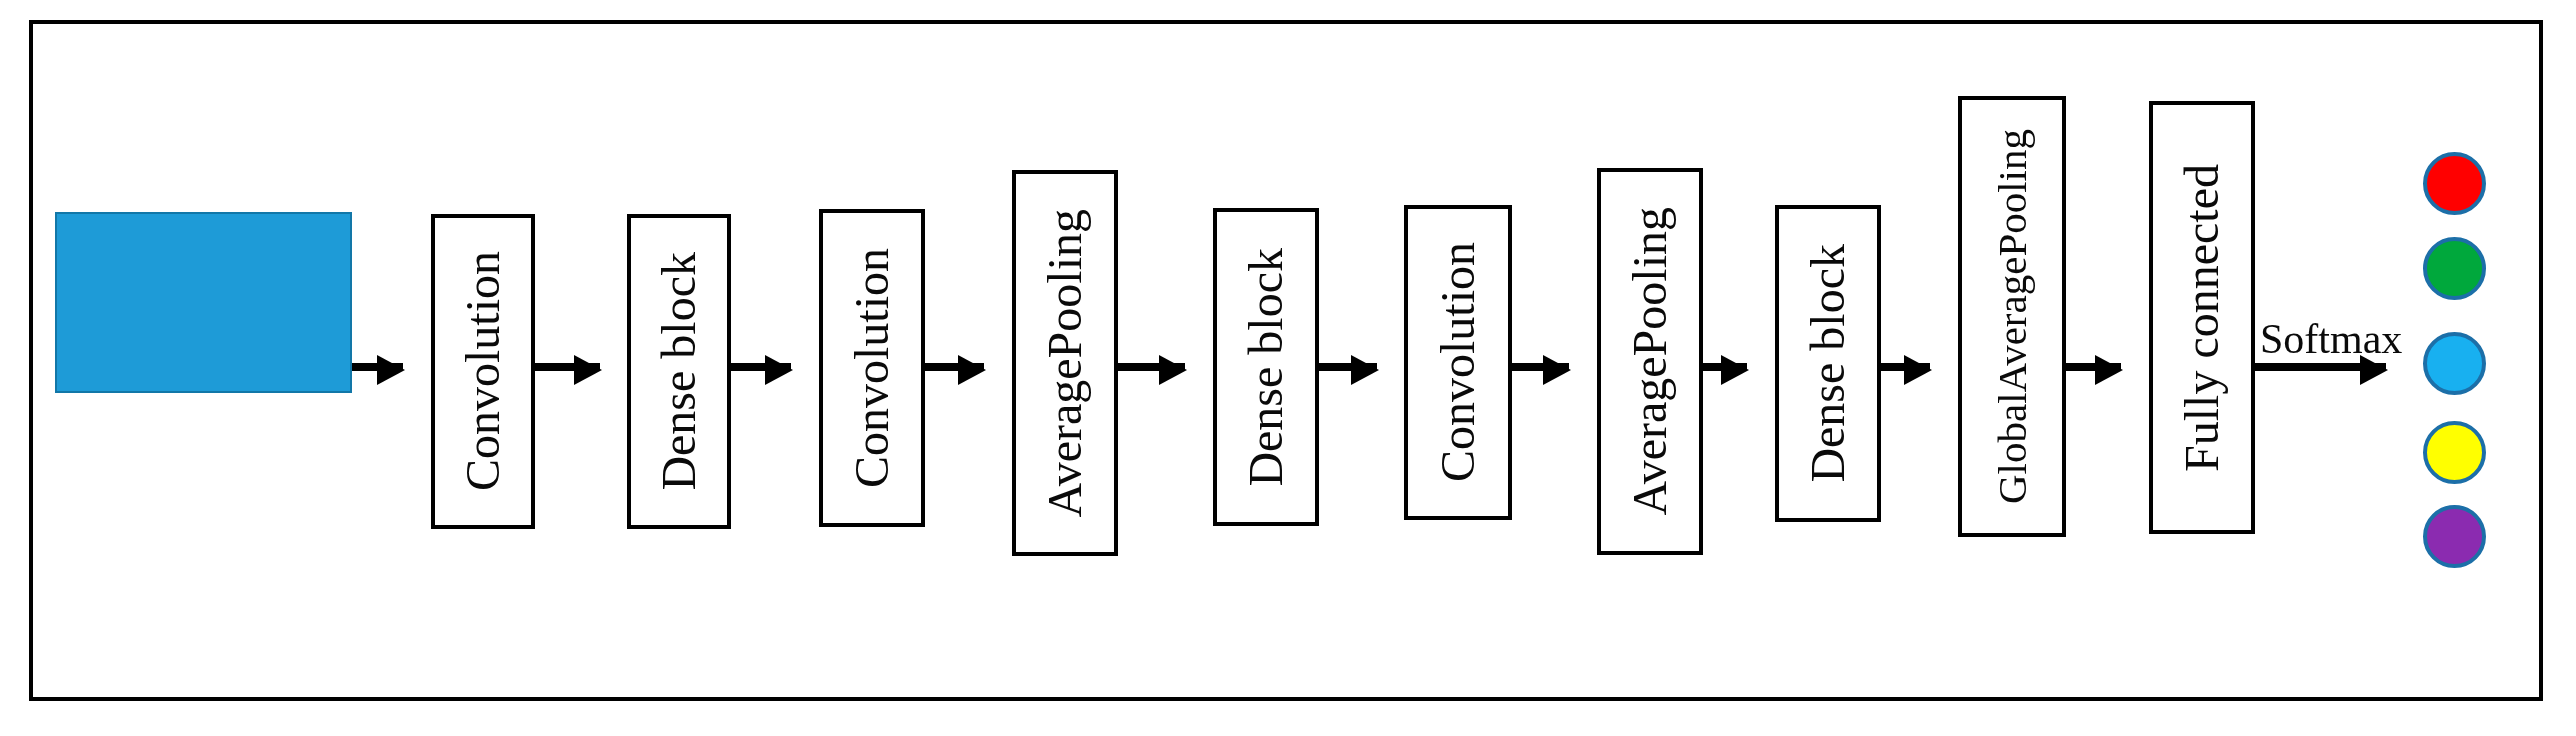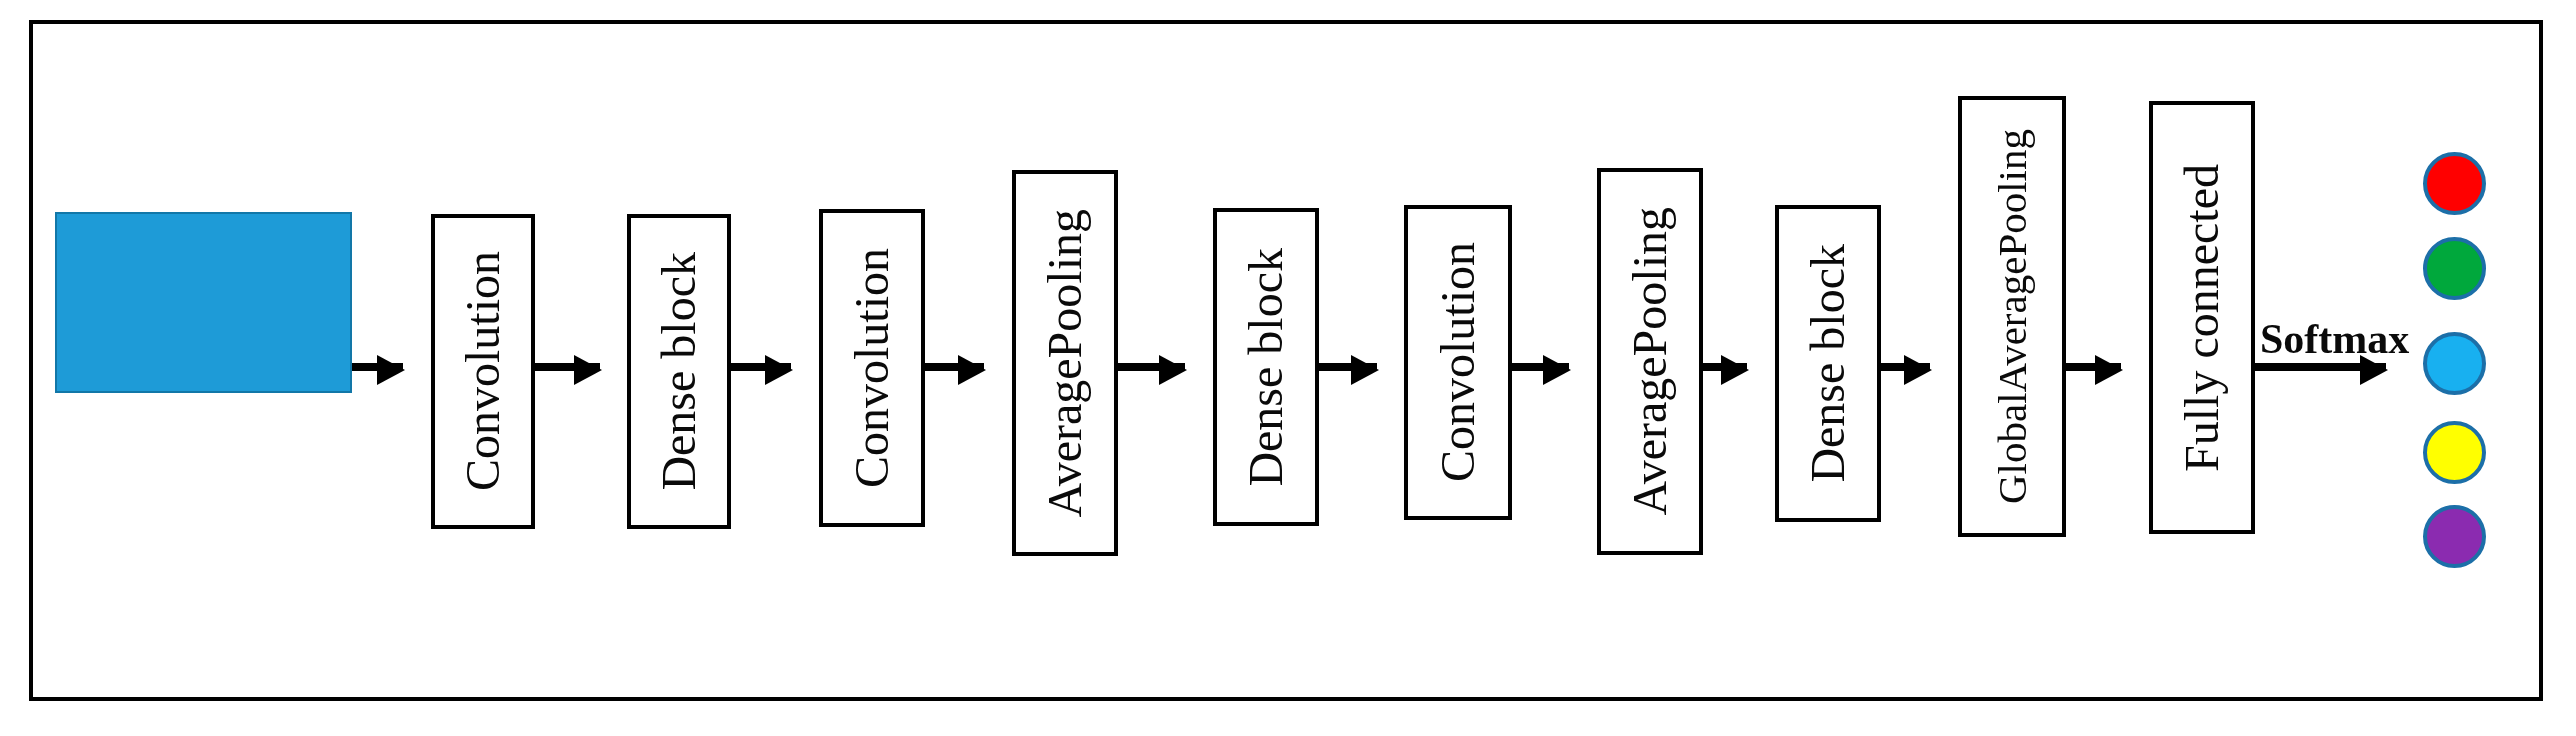--- a/index.html
+++ b/index.html
@@ -73,21 +73,20 @@
     border-top: 15.7px solid transparent;
     border-bottom: 15.7px solid transparent;
   }
   
   .softmax-caption {
     position: absolute;
     font-family: "Liberation Serif", "DejaVu Serif", serif;
     font-size: 42px;
     color: #0a0a0a;
     white-space: nowrap;
-    font-weight: bold;
   }
   
   .out-circle {
     position: absolute;
     border-radius: 50%;
     box-sizing: border-box;
     border: 4.6px solid #1C6FA8;
   }
 </style>
 </head>

